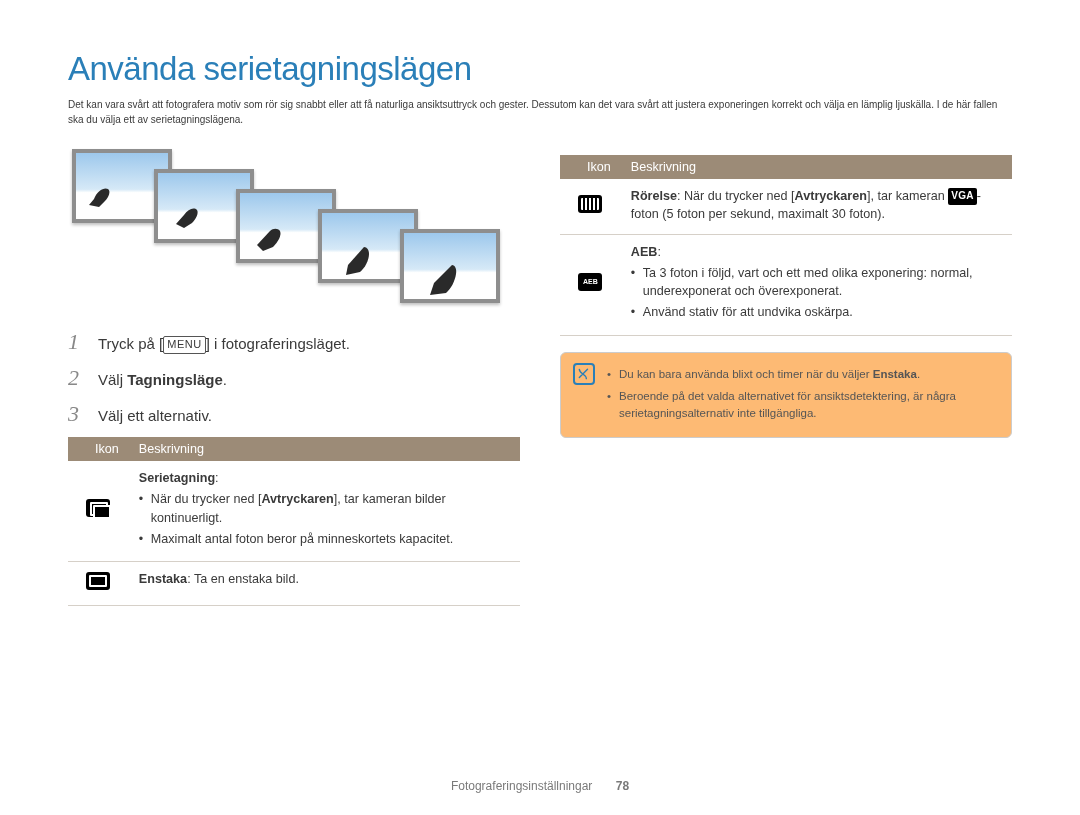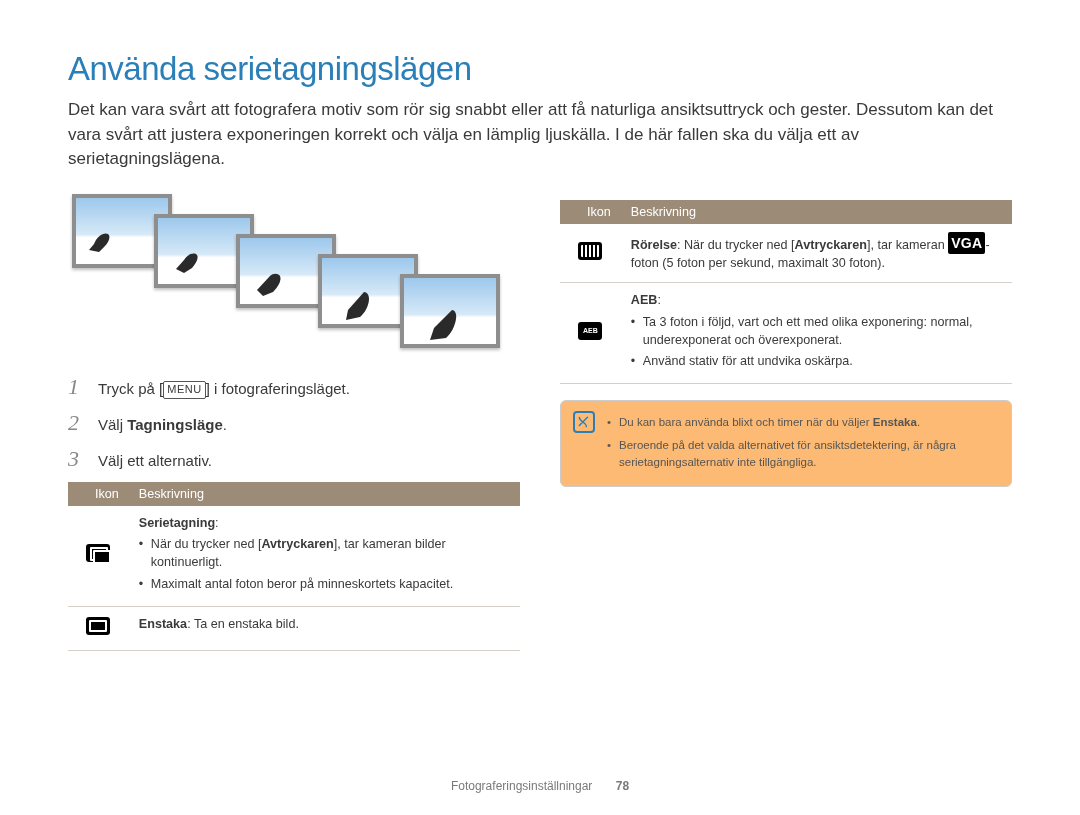--- a/index.html
+++ b/index.html
@@ -13,21 +13,21 @@
     padding: 50px 68px 0 68px;
   }
   h1 {
     font-size: 33px;
     font-weight: 400;
     color: #2a7fb8;
     margin-bottom: 10px;
     letter-spacing: -0.5px;
   }
   .intro {
-    font-size: 17px;
+    font-size: 10px;
     line-height: 1.45;
     color: #3a3a3a;
     margin-bottom: 22px;
   }
   .columns {
     display: flex;
     gap: 40px;
   }
   .col-left { width: 460px; }
   .col-right { width: 460px; }
@@ -127,21 +127,21 @@
   }
   .mode-icon.aeb::after{
     content:"AEB"; position:absolute; inset:0; color:#fff; font-size:7px; font-weight:700; display:flex; align-items:center; justify-content:center;
   }
   ul.bul { list-style: none; margin-top:3px; }
   ul.bul li { position:relative; padding-left:12px; margin-bottom:3px;}
   ul.bul li::before { content:"•"; position:absolute; left:0; }
 
   .vga-chip {
     display:inline-block;
-    font-size:14px; font-weight:700;
+    font-size:10px; font-weight:700;
     background:#000; color:#fff;
     padding:1px 3px; border-radius:2px;
     letter-spacing:0.3px;
     vertical-align:1px;
   }
 
   
   .note {
     margin-top: 16px;
     border:1px solid #ccc;

